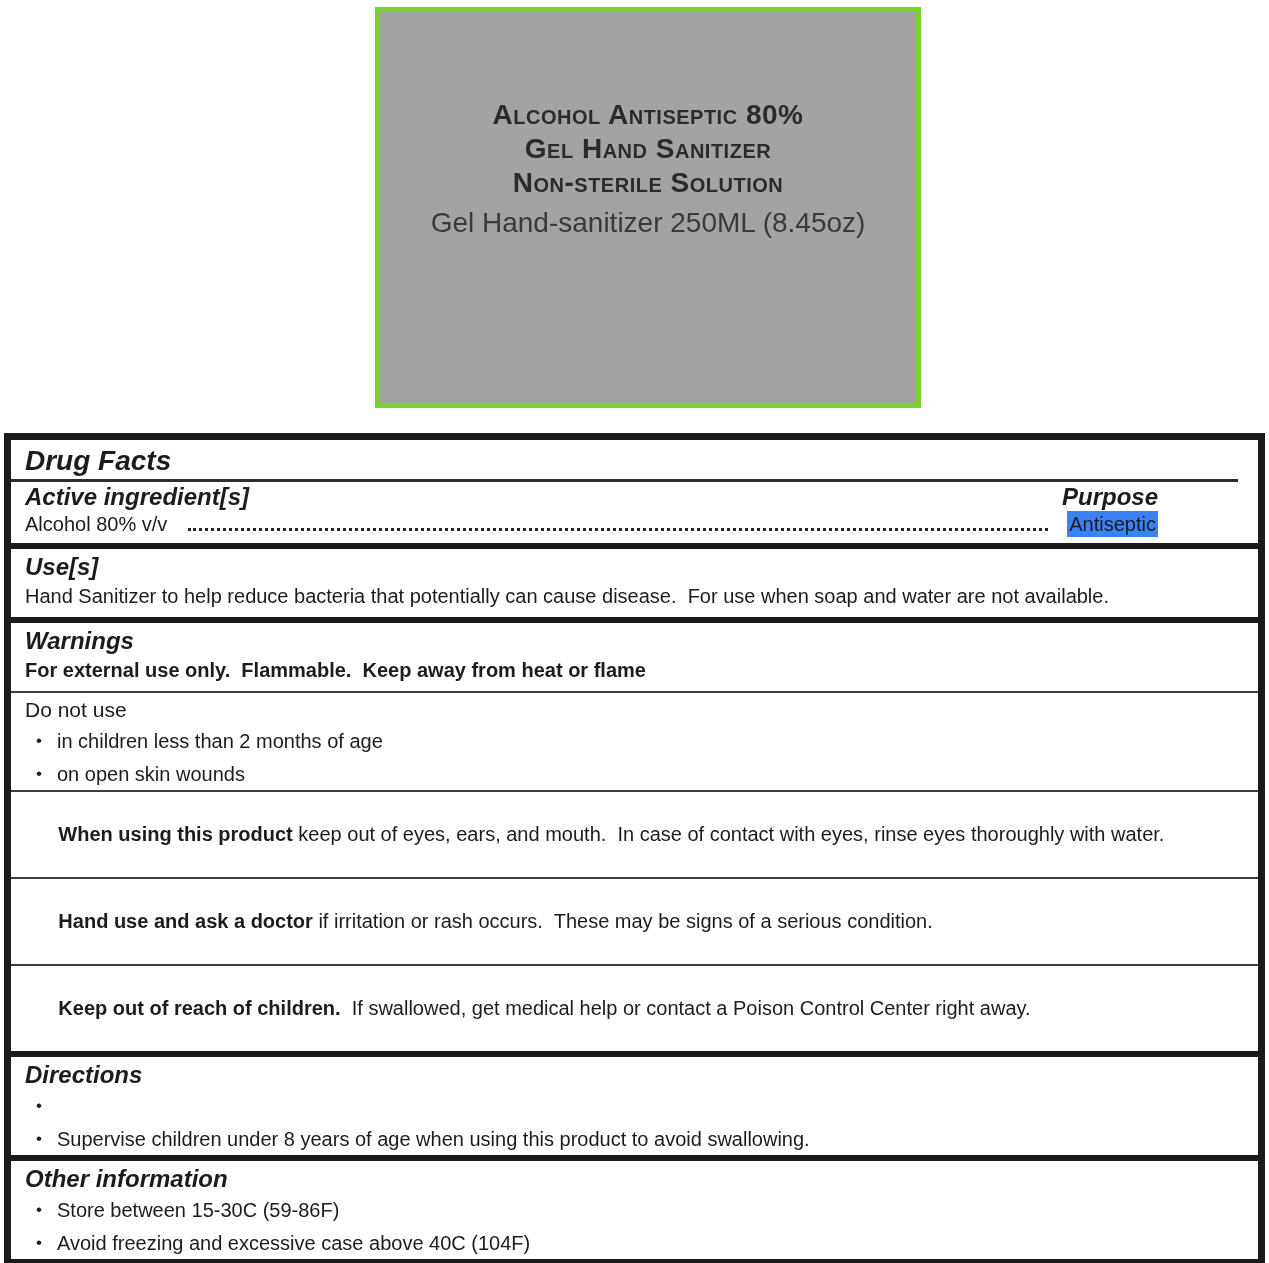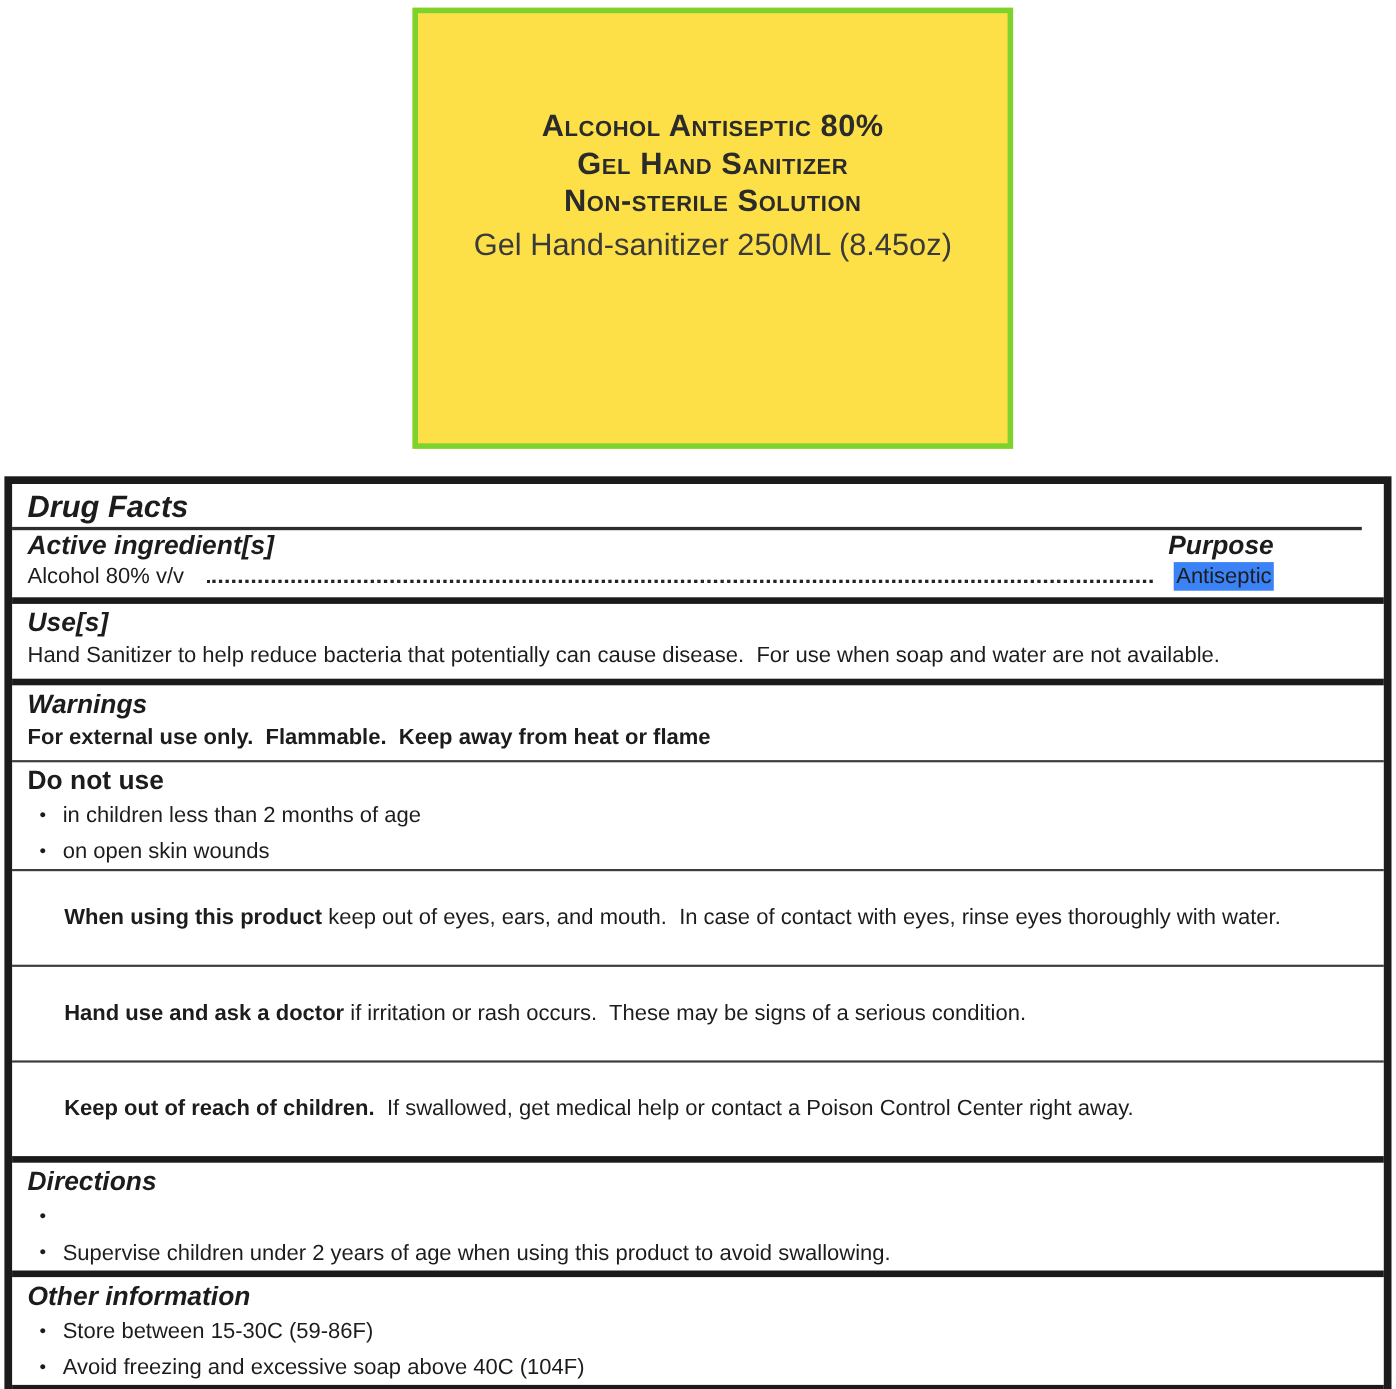--- a/index.html
+++ b/index.html
@@ -13,21 +13,21 @@
     overflow: hidden;
   }
 
   
   .top-box {
     box-sizing: border-box;
     margin: 7px 0 0 375px;
     width: 546px;
     height: 401px;
     border: 5px solid #7cd32e;
-    background: #fde047;
+    background: #a3a3a3;
   }
   .top-box-inner {
     padding-top: 86px;
     text-align: center;
   }
   .product-line {
     font-variant: small-caps;
     font-weight: bold;
     font-size: 28px;
     line-height: 34px;
@@ -92,22 +92,22 @@
     font-size: 20px;
     line-height: 24px;
     padding: 3px 14px 9px 14px;
     white-space: pre-wrap;
   }
   .bold { font-weight: bold; }
 
   .rule { border-top: 2px solid #3d3d3d; }
 
   .subhead {
-    font-weight: bold;
-    font-size: 24px;
+    font-weight: normal;
+    font-size: 21px;
     line-height: 24px;
     padding: 5px 14px 2px 14px;
   }
   .bullet-row {
     display: flex;
     font-size: 20px;
     line-height: 24px;
     padding: 5px 14px 4px 25px;
   }
   .bullet-glyph { flex: none; width: 21px; font-size: 17px; }
@@ -192,35 +192,35 @@
 
   <div>
     <div class="sec-head">
       <span class="h2">Directions</span>
     </div>
     <div class="bullet-row">
       <span class="bullet-glyph">•</span>
     </div>
     <div class="bullet-row">
       <span class="bullet-glyph">•</span>
-      <span class="bullet-text">Supervise children under 2 years of age when using this product to avoid swallowing.</span>
+      <span class="bullet-text">Supervise children under 8 years of age when using this product to avoid swallowing.</span>
     </div>
   </div>
 
   <div class="bar"></div>
 
   <div>
     <div class="sec-head">
       <span class="h2">Other information</span>
     </div>
     <div class="bullet-row">
       <span class="bullet-glyph">•</span>
       <span class="bullet-text">Store between 15-30C (59-86F)</span>
     </div>
     <div class="bullet-row">
       <span class="bullet-glyph">•</span>
-      <span class="bullet-text">Avoid freezing and excessive soap above 40C (104F)</span>
+      <span class="bullet-text">Avoid freezing and excessive case above 40C (104F)</span>
     </div>
   </div>
 
   <div class="bar"></div>
 
 </div>
 
 </body></html>

